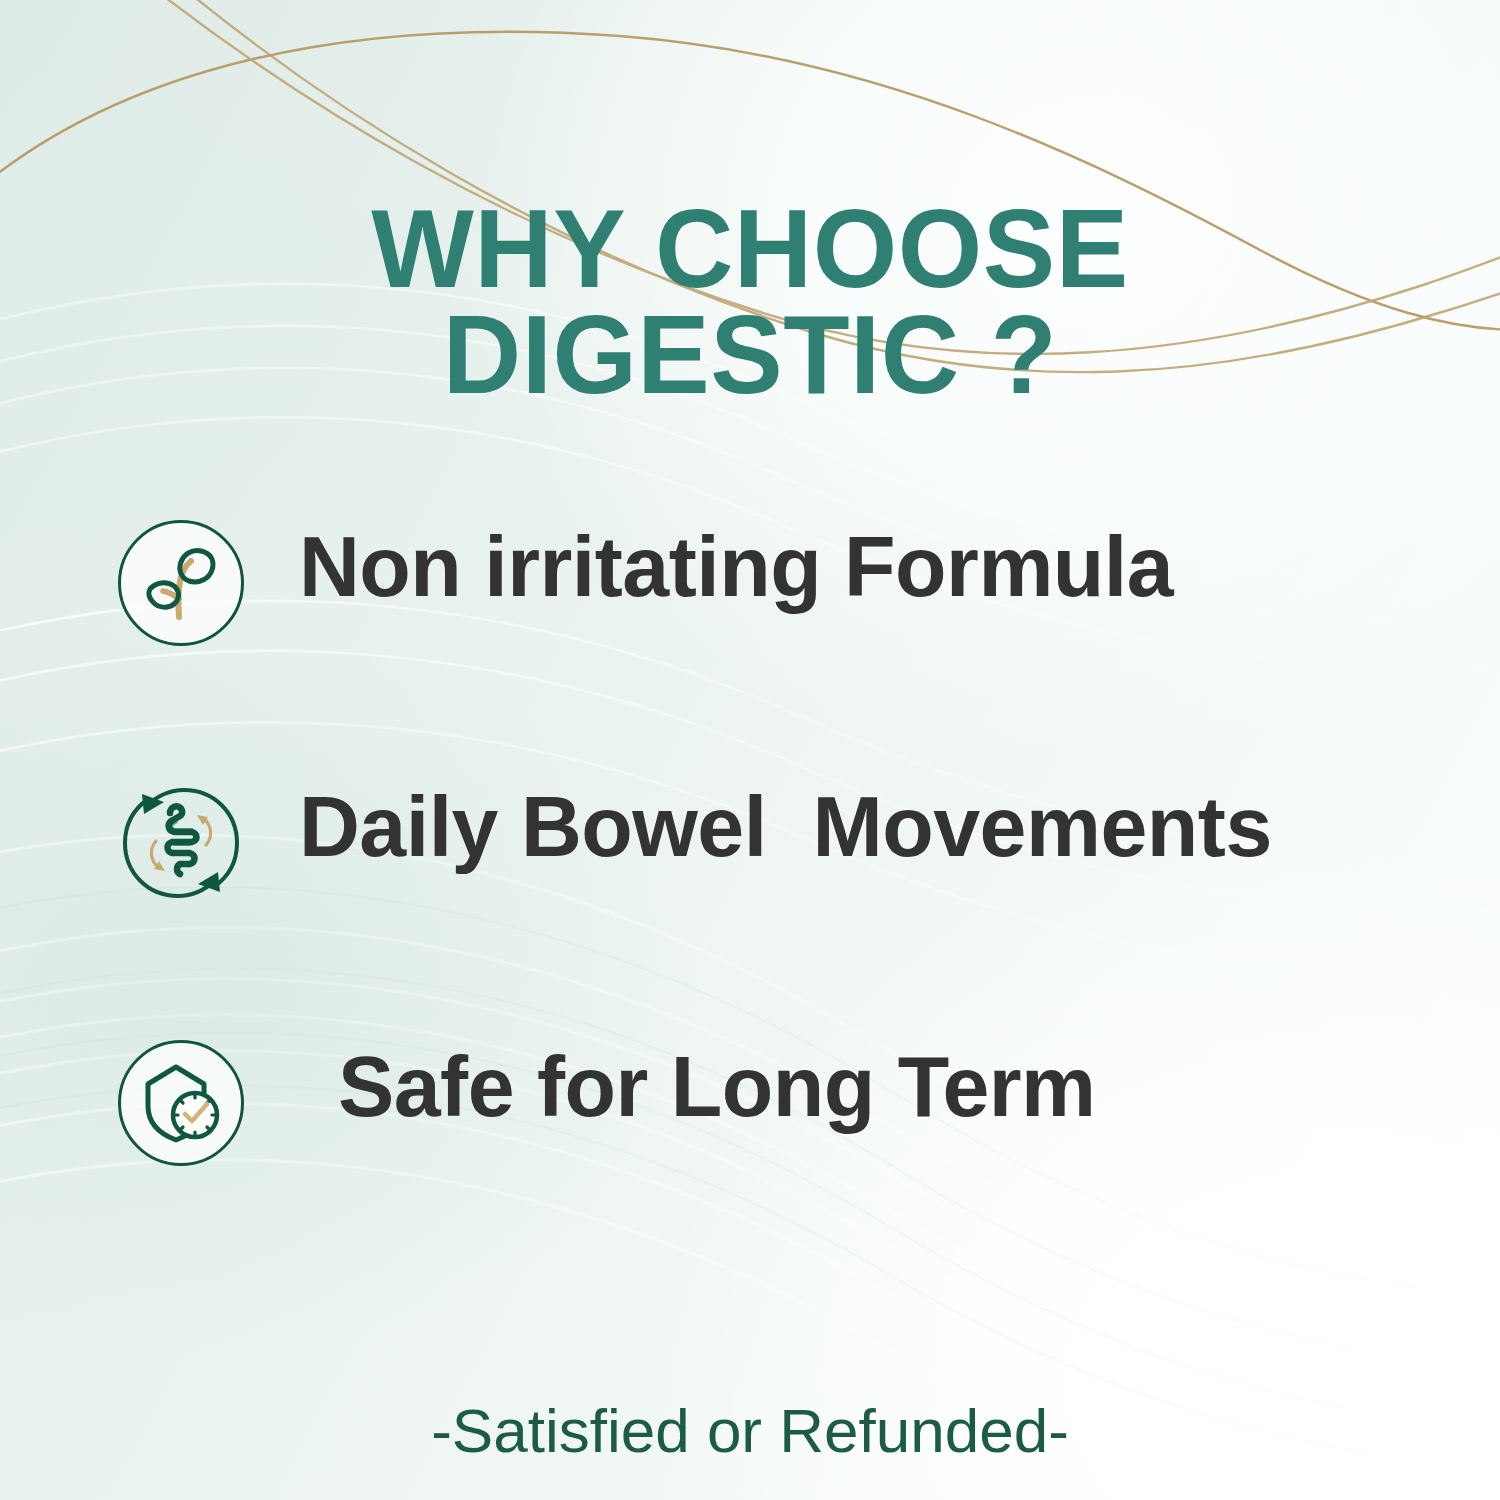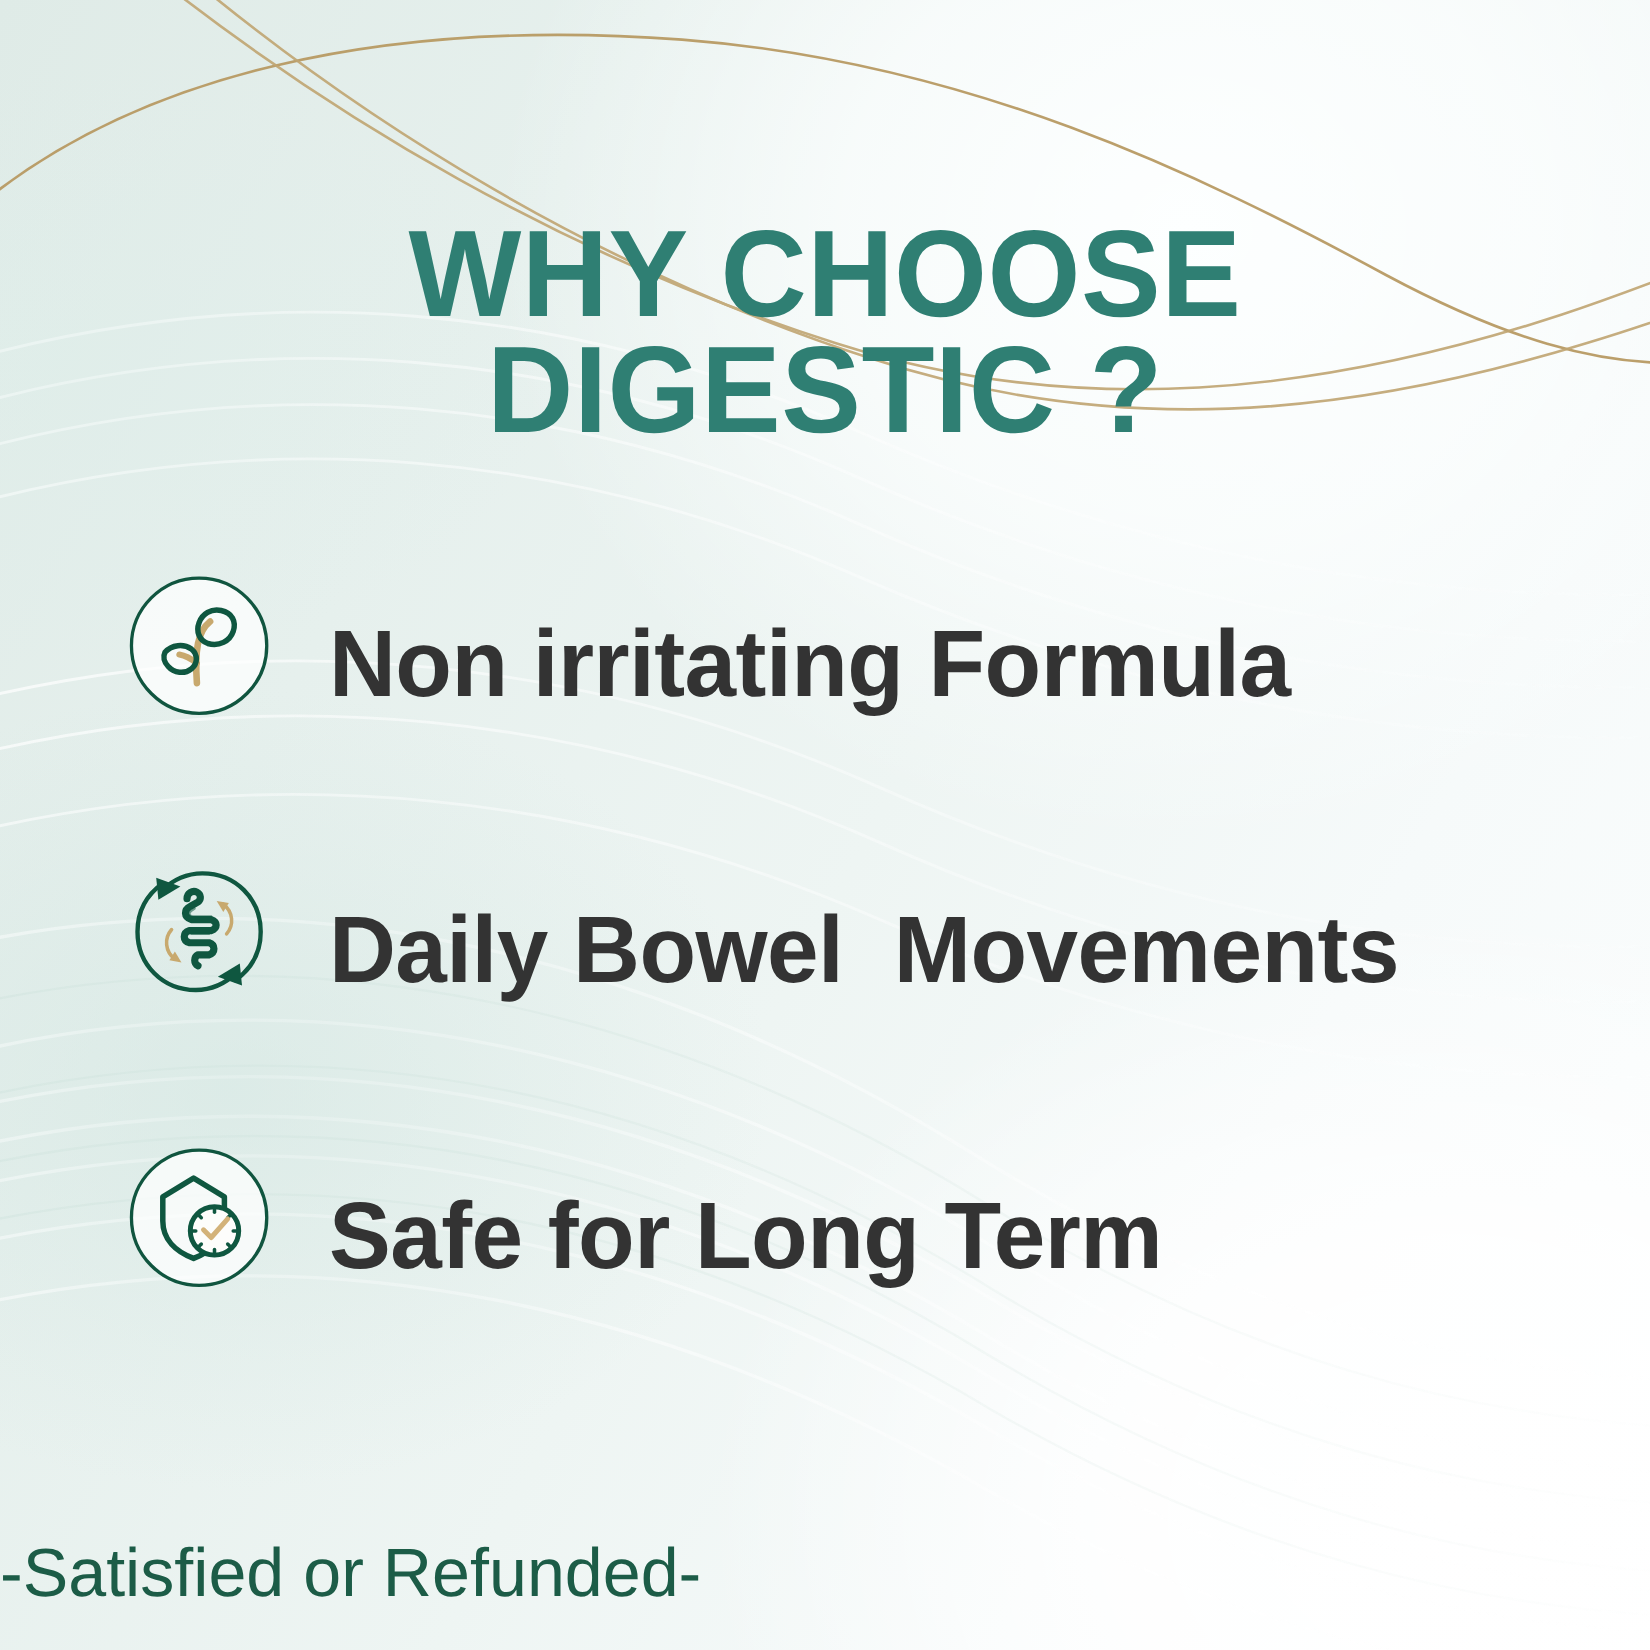--- a/index.html
+++ b/index.html
@@ -65,25 +65,25 @@
 
   
   .features {
     position: absolute;
     top: 520px;
     left: 118px;
     width: 1340px;
   }
   .feature-row {
     display: flex;
-    align-items: flex-end;
+    align-items: flex-start;
     height: 130px;
     margin-bottom: 130px;
   }
-  .feature-row:last-child { margin-bottom: 0; }
+  .feature-row:last-child { margin-bottom: 0; gap: 39px; }
 
   .icon-badge {
     flex: 0 0 auto;
     width: 126px;
     height: 126px;
     border-radius: 50%;
     border: 3.5px solid #10553f;
     background: rgba(255,255,255,0.72);
     display: flex;
     align-items: center;
@@ -105,21 +105,21 @@
     transform: scaleX(0.98);
     transform-origin: left center;
   }
 
   
   .footer-note {
     position: absolute;
     left: 0;
     top: 1396px;
     width: 1500px;
-    text-align: left;
+    text-align: center;
     color: #1c5c47;
     font-family: "Liberation Sans Narrow", "Liberation Sans", sans-serif;
     font-weight: normal;
     font-size: 62px;
     line-height: 70px;
     letter-spacing: 0px;
     white-space: pre;
   }
 </style>
 </head>

